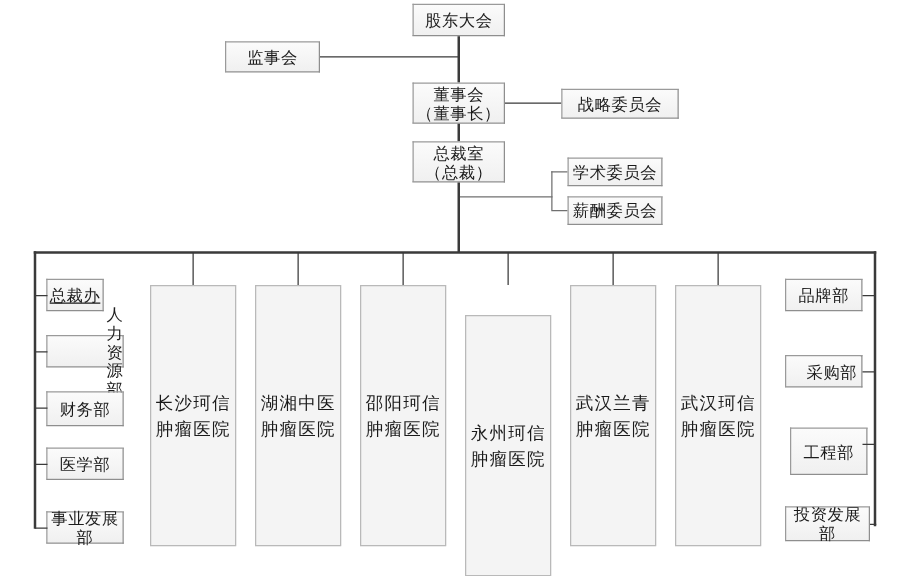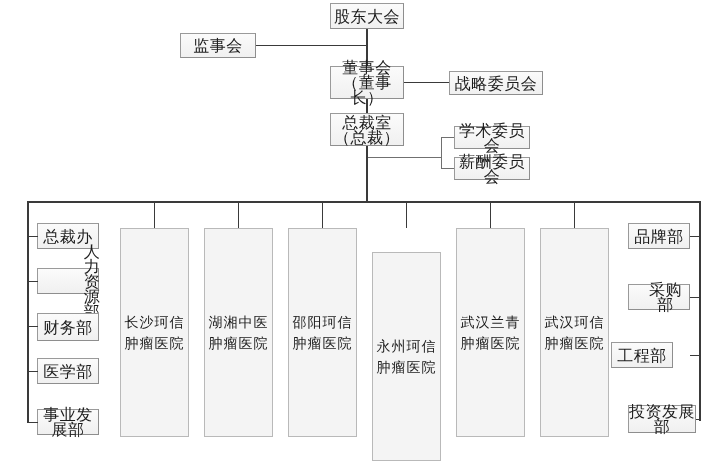--- a/index.html
+++ b/index.html
@@ -22,21 +22,21 @@
     box-sizing: border-box;
     background: linear-gradient(to bottom, #fbfbfb 0%, #f0f0f0 100%);
     border: 1px solid #9a9a9a;
     border-right-color: #8e8e8e;
     border-bottom-color: #8e8e8e;
     display: flex;
     align-items: center;
     justify-content: center;
     text-align: center;
     color: #1c1c1c;
-    font-size: 16px;
+    font-size: 13px;
     line-height: 15px;
     letter-spacing: 0.5px;
     white-space: pre-line;
     box-shadow: 0 0 0 0 rgba(0,0,0,0);
   }
   .node.hospital {
     background: #f4f4f4;
     border: 1px solid #b9b9b9;
     font-size: 14px;
     line-height: 21px;
@@ -84,42 +84,42 @@
   <div class="node" style="left:454px; top:157px; width:76px; height:23px;">薪酬委员会</div>
 
   <div class="conn v" style="left:366px; top:146px; width:2px; height:56px; background:#3a3a3a;"></div>
 
   <div class="conn bus" style="left:27px; top:201px; width:674px; height:2px;"></div>
 
   <div class="conn busv" style="left:27px; top:201px; width:2px; height:222px;"></div>
 
   <div class="conn busv" style="left:699px; top:201px; width:2px; height:220px;"></div>
 
-  <div class="node" style="left:37px; top:223px; width:62px; height:26px;">总裁办</div>
+  <div class="node" style="left:37px; top:223px; width:46px; height:26px;text-decoration:underline;">总裁办</div>
   <div class="conn h" style="left:28px; top:236px; width:10px; height:1px;"></div>
 
   <div class="node" style="left:37px; top:268px; width:62px; height:26px;padding-left:48px;">人力资源部</div>
   <div class="conn h" style="left:28px; top:281px; width:10px; height:1px;"></div>
 
   <div class="node" style="left:37px; top:313px; width:62px; height:28px;">财务部</div>
   <div class="conn h" style="left:28px; top:326px; width:10px; height:1px;"></div>
 
   <div class="node" style="left:37px; top:358px; width:62px; height:26px;">医学部</div>
   <div class="conn h" style="left:28px; top:371px; width:10px; height:1px;"></div>
 
   <div class="node" style="left:37px; top:409px; width:62px; height:26px;">事业发展部</div>
   <div class="conn h" style="left:28px; top:422px; width:10px; height:1px;"></div>
 
   <div class="node" style="left:628px; top:223px; width:62px; height:26px;">品牌部</div>
   <div class="conn h" style="left:690px; top:236px; width:10px; height:1px;"></div>
 
   <div class="node" style="left:628px; top:284px; width:62px; height:26px;padding-left:13px;">采购部</div>
   <div class="conn h" style="left:690px; top:297px; width:10px; height:1px;"></div>
 
-  <div class="node" style="left:611px; top:342px; width:62px; height:26px;">工程部</div>
+  <div class="node" style="left:632px; top:342px; width:62px; height:38px;">工程部</div>
   <div class="conn h" style="left:690px; top:355px; width:10px; height:1px;"></div>
 
   <div class="node" style="left:628px; top:405px; width:68px; height:28px;">投资发展部</div>
   <div class="conn h" style="left:696px; top:419px; width:5px; height:1px;"></div>
 
   <div class="conn v" style="left:154px; top:202px; width:1px; height:26px;"></div>
   <div class="node hospital" style="left:120px; top:228px; width:69px; height:209px;">长沙珂信
 肿瘤医院</div>
 
   <div class="conn v" style="left:238px; top:202px; width:1px; height:26px;"></div>

